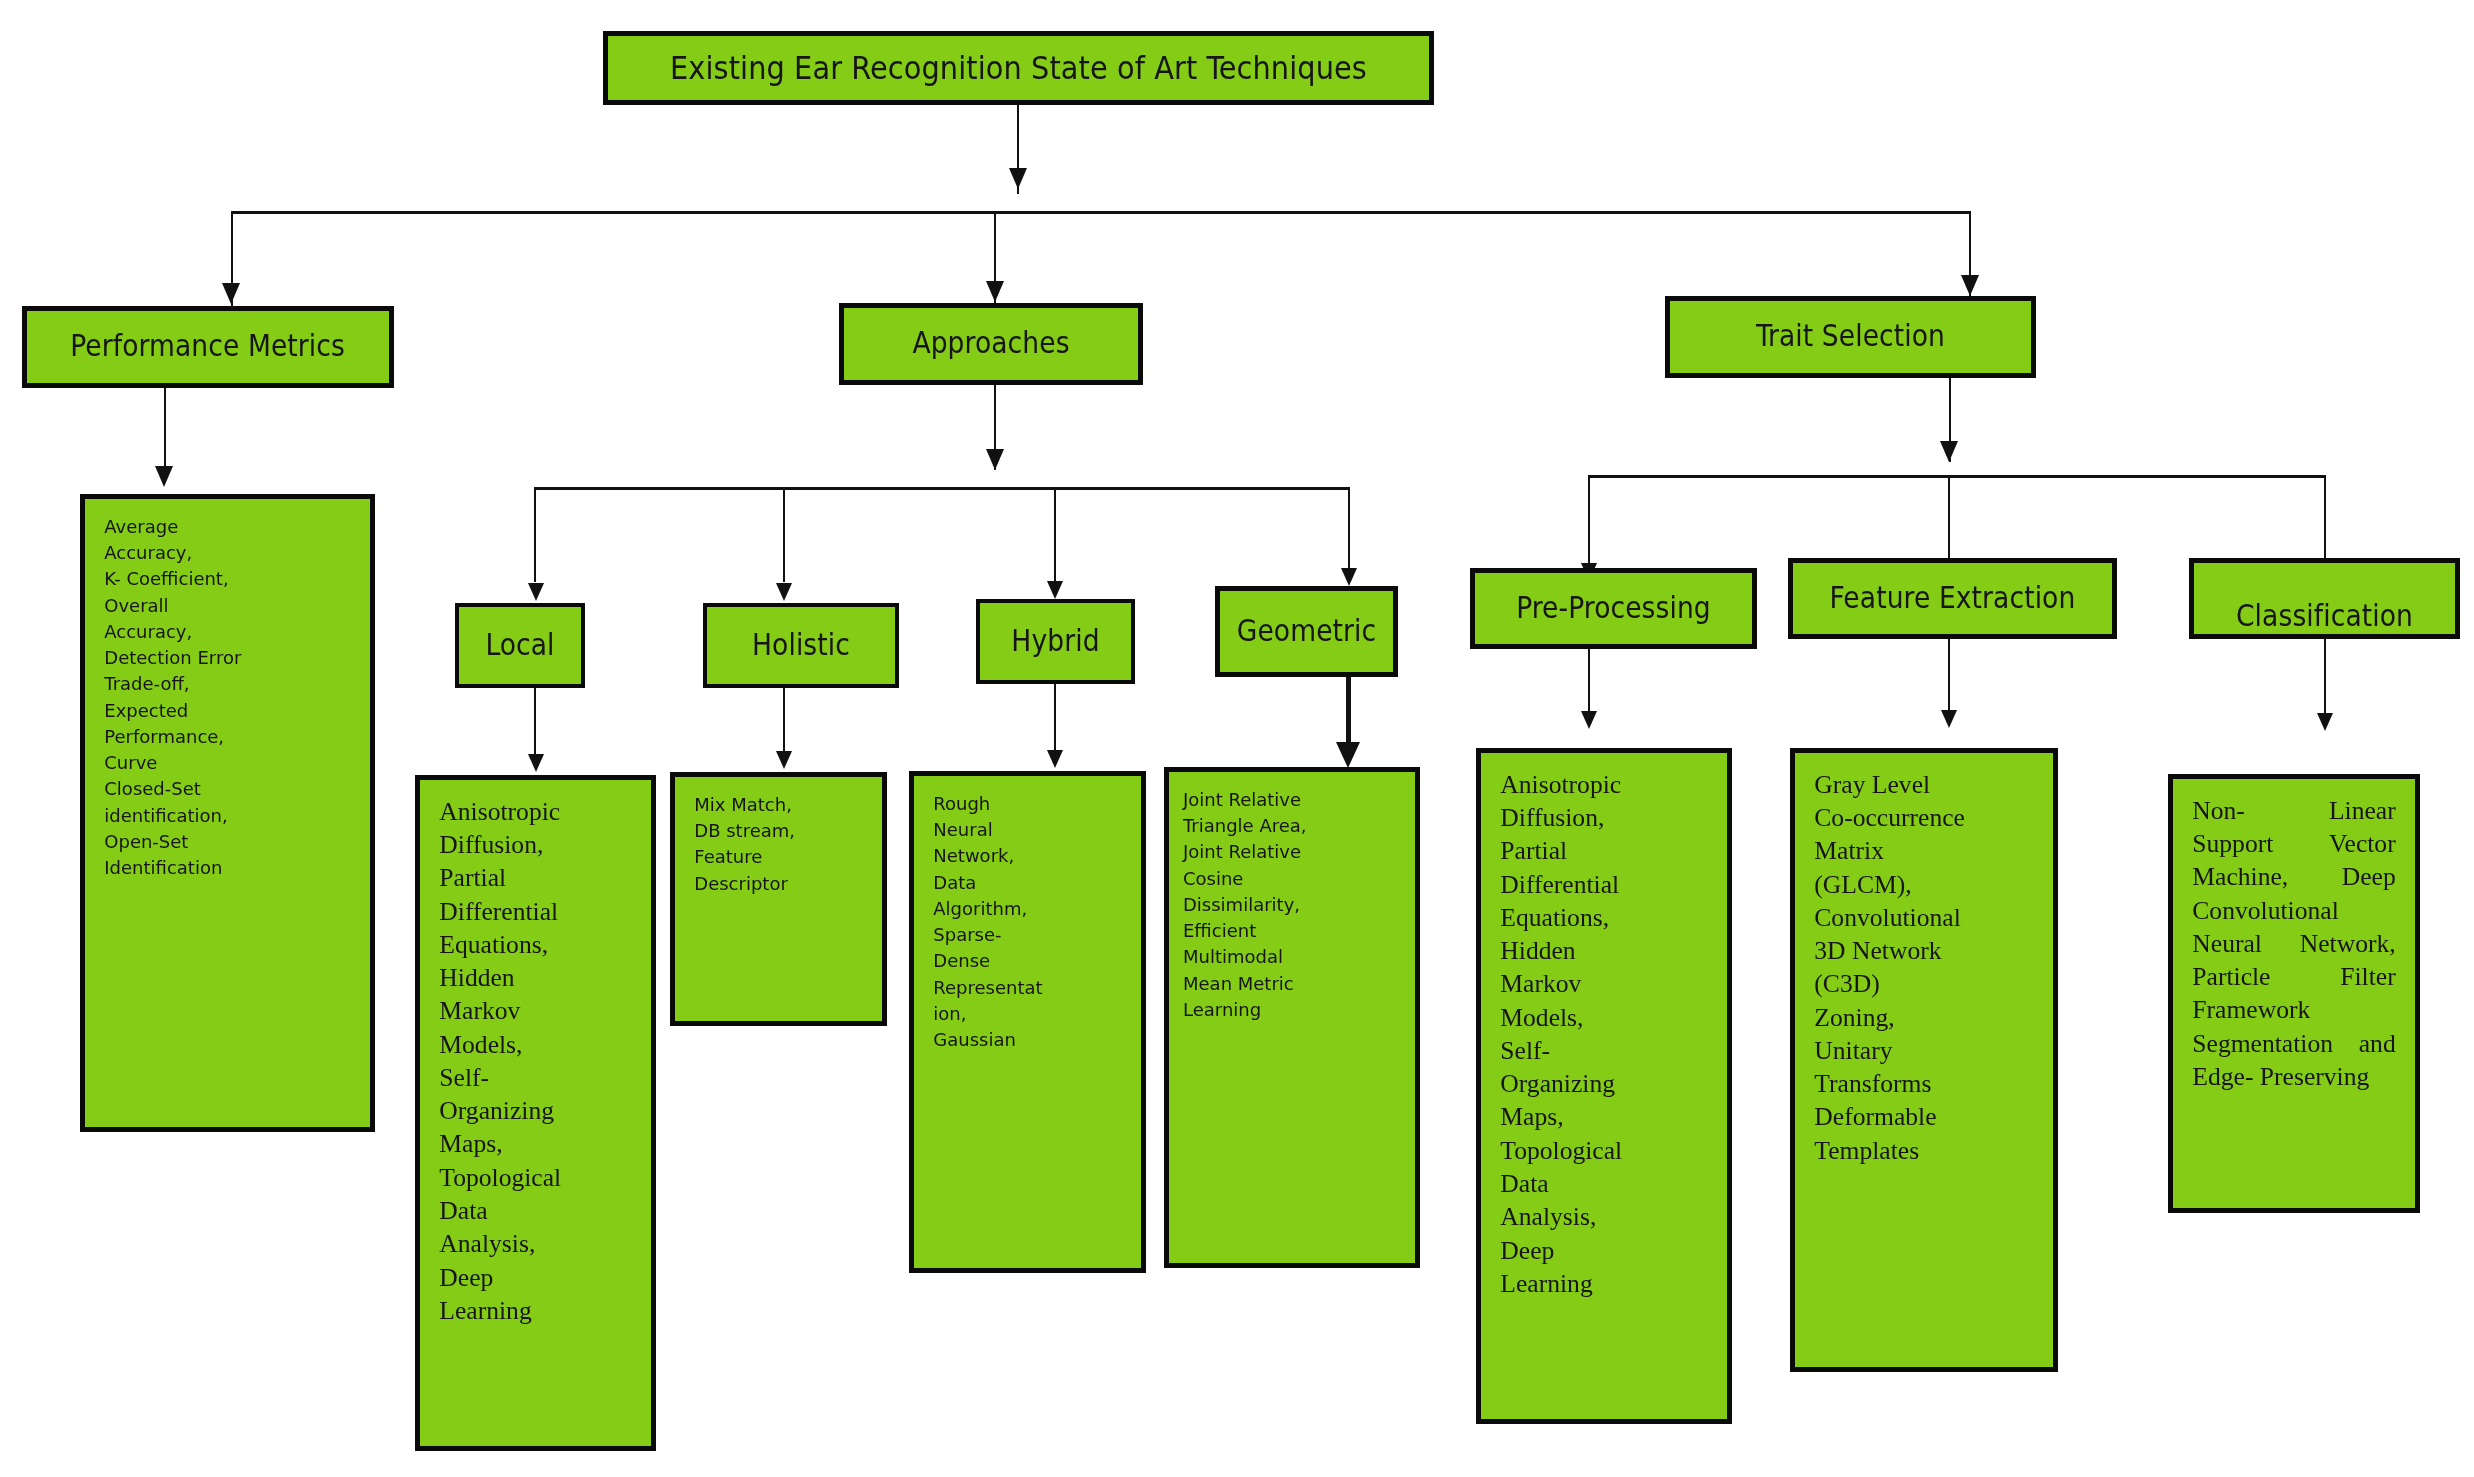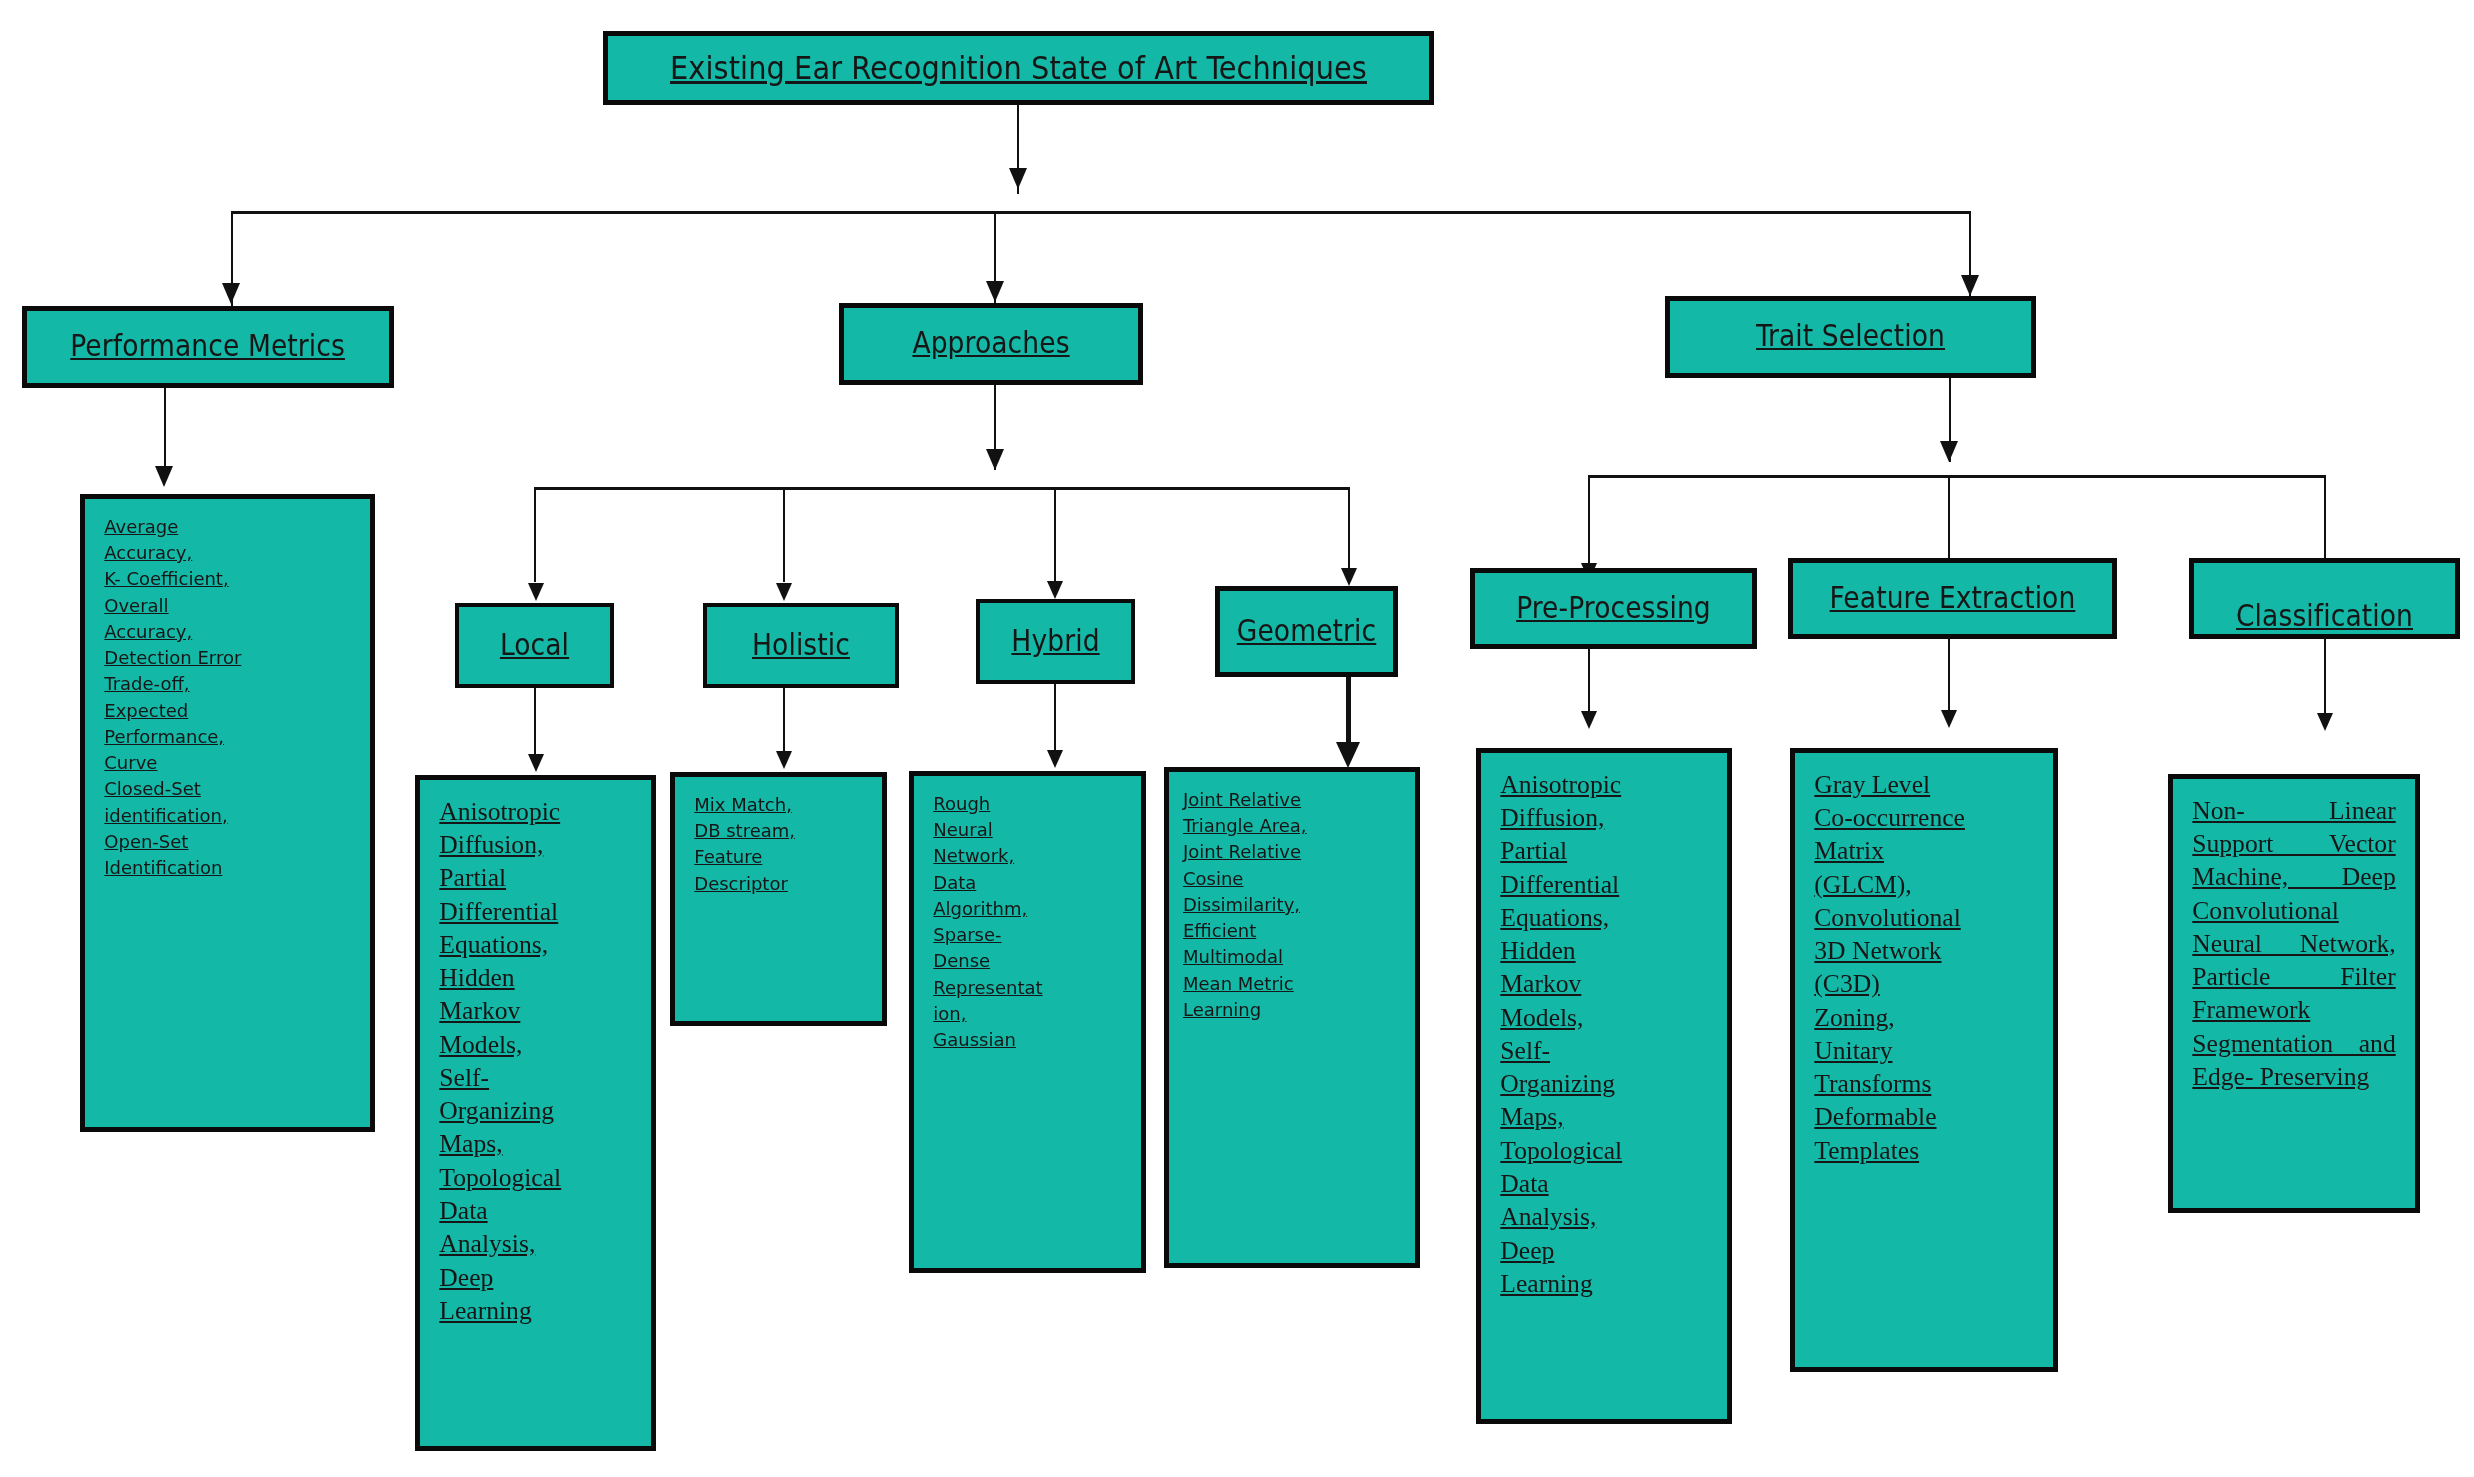--- a/index.html
+++ b/index.html
@@ -9,27 +9,26 @@
     position:relative;
     width:2475px;
     height:1478px;
     background:#ffffff;
     overflow:hidden;
   }
   
   .box{
     position:absolute;
     box-sizing:border-box;
-    background:#14b8a6;
+    background:#84cc16;
     border:4px solid #0a0a0a;
     display:flex;
     align-items:center;
     justify-content:center;
     color:#161616;
-    text-decoration:underline;
   }
   .box .lbl{
     display:block;
     text-align:center;
     line-height:1.15;
     white-space:nowrap;
   }
   
   .node{
     font-family:"DejaVu Sans Condensed","Liberation Sans",sans-serif;
@@ -143,21 +142,21 @@
 
   <div class="vline" style="left:783px;top:487px;height:95px;"></div>
   <div class="arrow small" style="left:776px;top:583px;"></div>
 
   <div class="vline" style="left:1054px;top:487px;height:94px;"></div>
   <div class="arrow small" style="left:1047px;top:581px;"></div>
 
   <div class="vline" style="left:1348px;top:487px;height:81px;"></div>
   <div class="arrow small" style="left:1341px;top:568px;"></div>
 
-  <div class="box node" style="left:455px;top:603px;width:159px;height:85px;border-width:4.5px;">
+  <div class="box node" style="left:455px;top:603px;width:130px;height:85px;border-width:4.5px;">
     <span class="lbl">Local</span>
   </div>
 
   <div class="box node" style="left:703px;top:603px;width:196px;height:85px;border-width:4.5px;">
     <span class="lbl">Holistic</span>
   </div>
 
   <div class="box node" style="left:976px;top:599px;width:159px;height:85px;border-width:4.5px;">
     <span class="lbl">Hybrid</span>
   </div>

